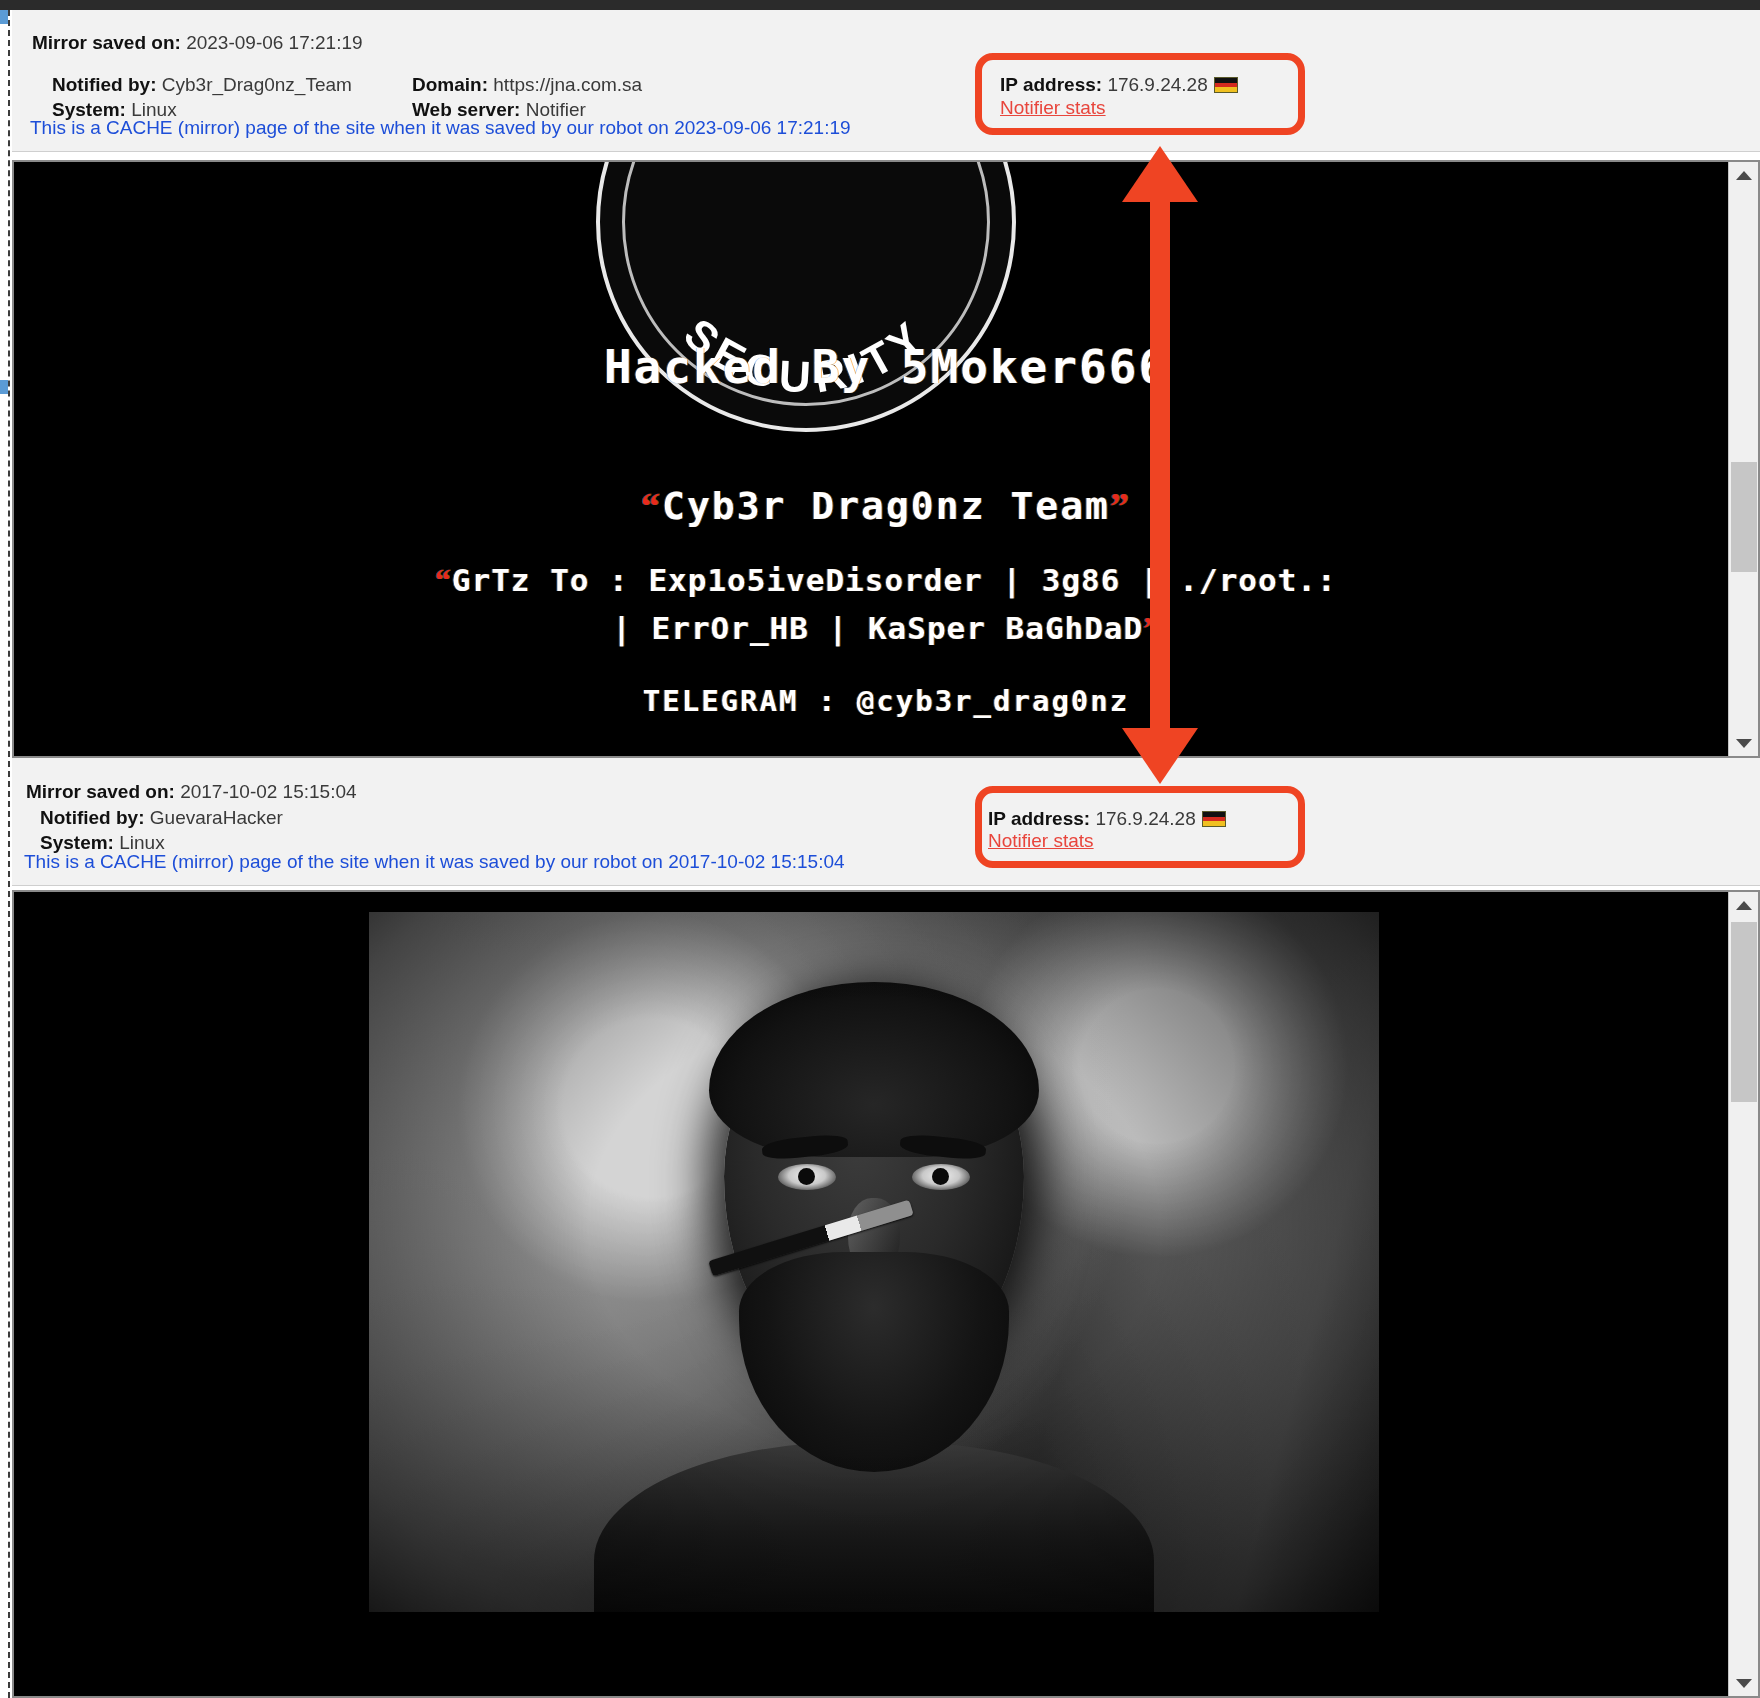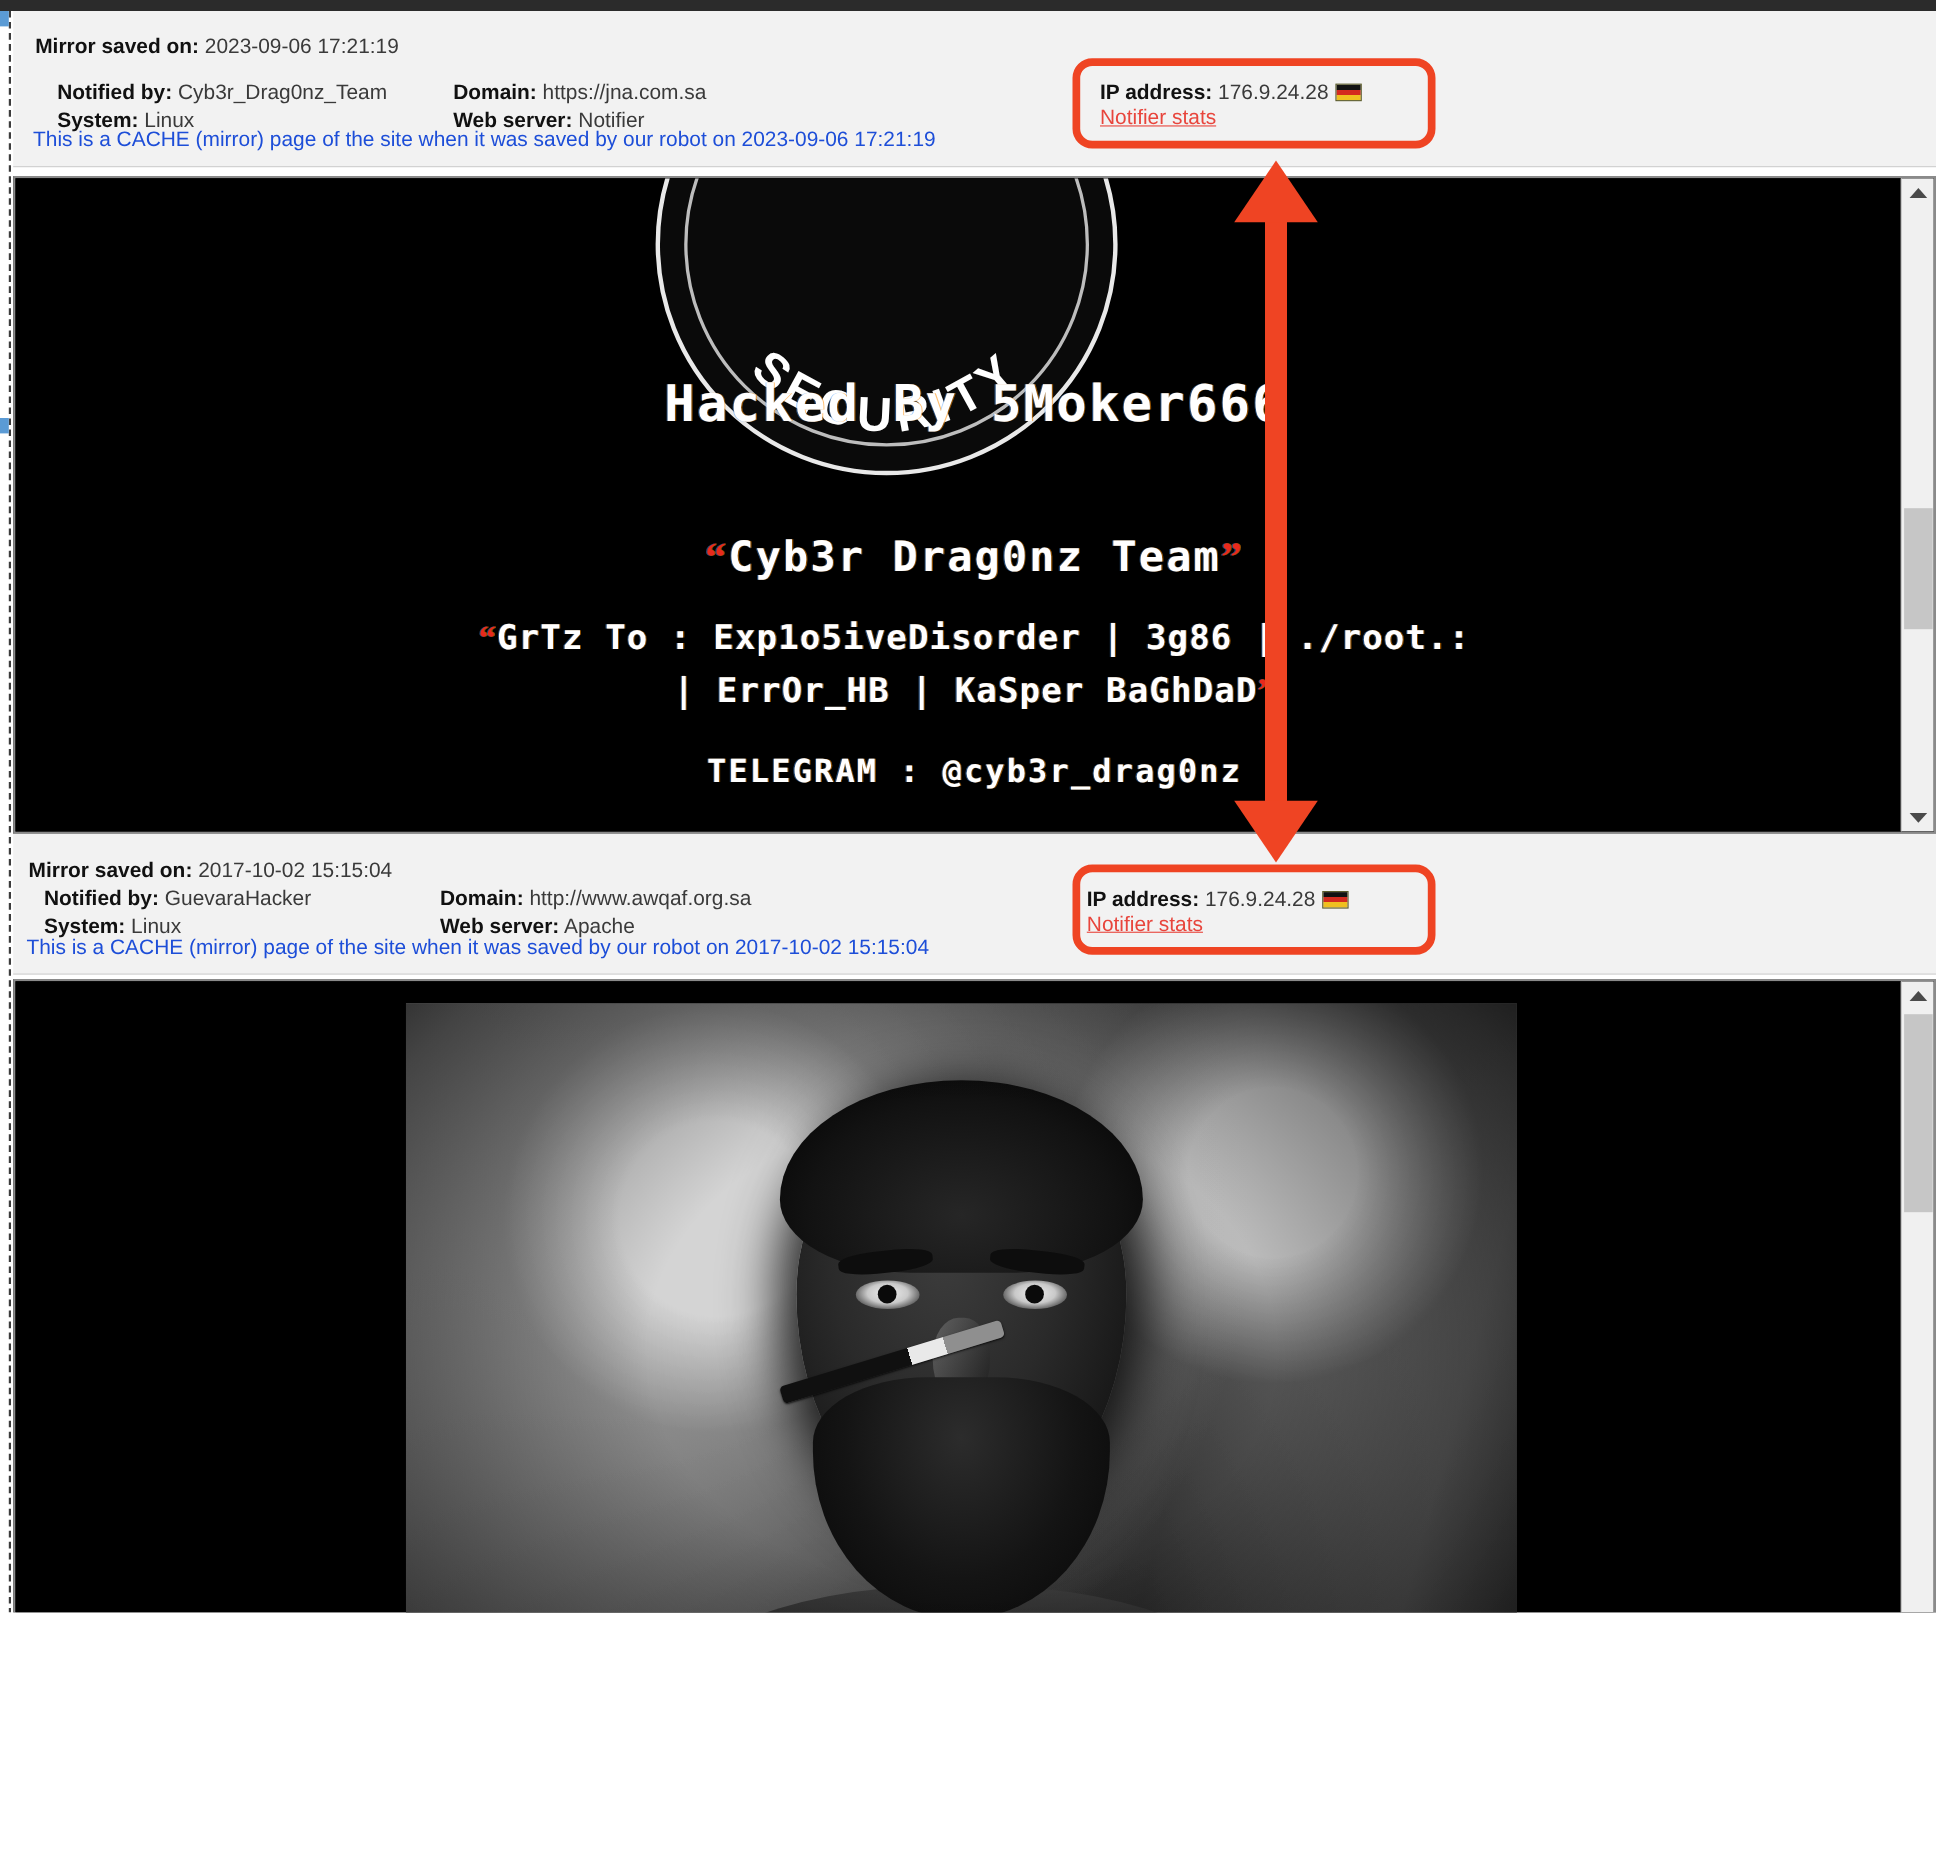--- a/index.html
+++ b/index.html
@@ -4,21 +4,21 @@
 <style>
   html, body {
     margin: 0;
     padding: 0;
     background: #ffffff;
     font-family: "Liberation Sans", sans-serif;
   }
   #page {
     position: relative;
     width: 1760px;
-    height: 1466px;
+    height: 1698px;
     background: #ffffff;
     overflow: hidden;
     text-decoration: underline;
   }
 
   
   .top-strip {
     position: absolute;
     left: 0; top: 0;
     width: 1760px; height: 10px;
@@ -414,30 +414,20 @@
     <div>
       <b>Notified by:</b>
       <span class="val">GuevaraHacker</span>
     </div>
     <div>
       <b>System:</b>
       <span class="val">Linux</span>
     </div>
   </div>
 
-  <div class="kv-col" style="left:400px; top:805px;">
-    <div>
-      <b>Domain:</b>
-      <span class="val">http://www.awqaf.org.sa</span>
-    </div>
-    <div>
-      <b>Web server:</b>
-      <span class="val">Apache</span>
-    </div>
-  </div>
 
   <div class="cache-note" style="left:24px; top:851px;">
     <span>This is a CACHE (mirror) page of the site when it was saved by our robot on </span><span>2017-10-02 15:15:04</span>
   </div>
 
   <div class="ip-box" style="left:975px; top:786px; width:330px; height:82px;"></div>
   <div class="ip-line" style="left:988px; top:808px;">
     <b>IP address:</b>
     <span>176.9.24.28</span><span class="flag"></span>
   </div>

